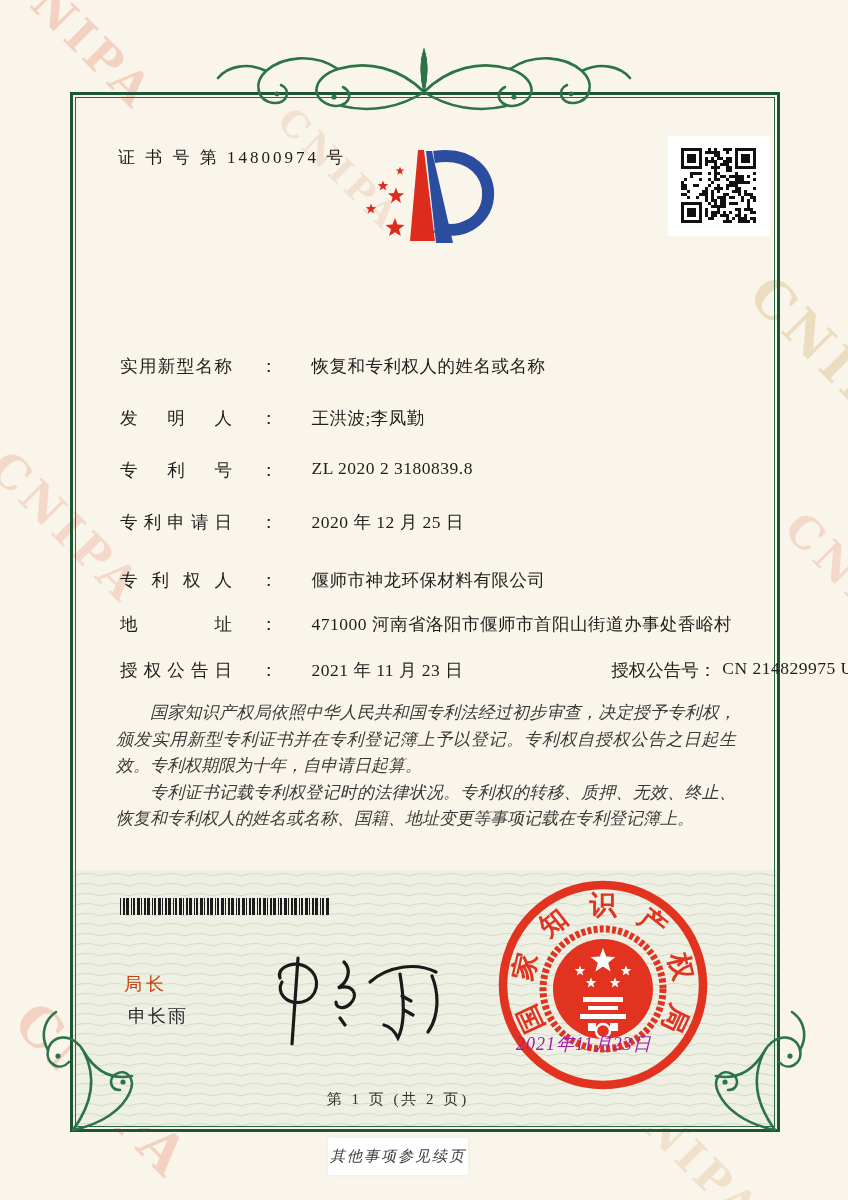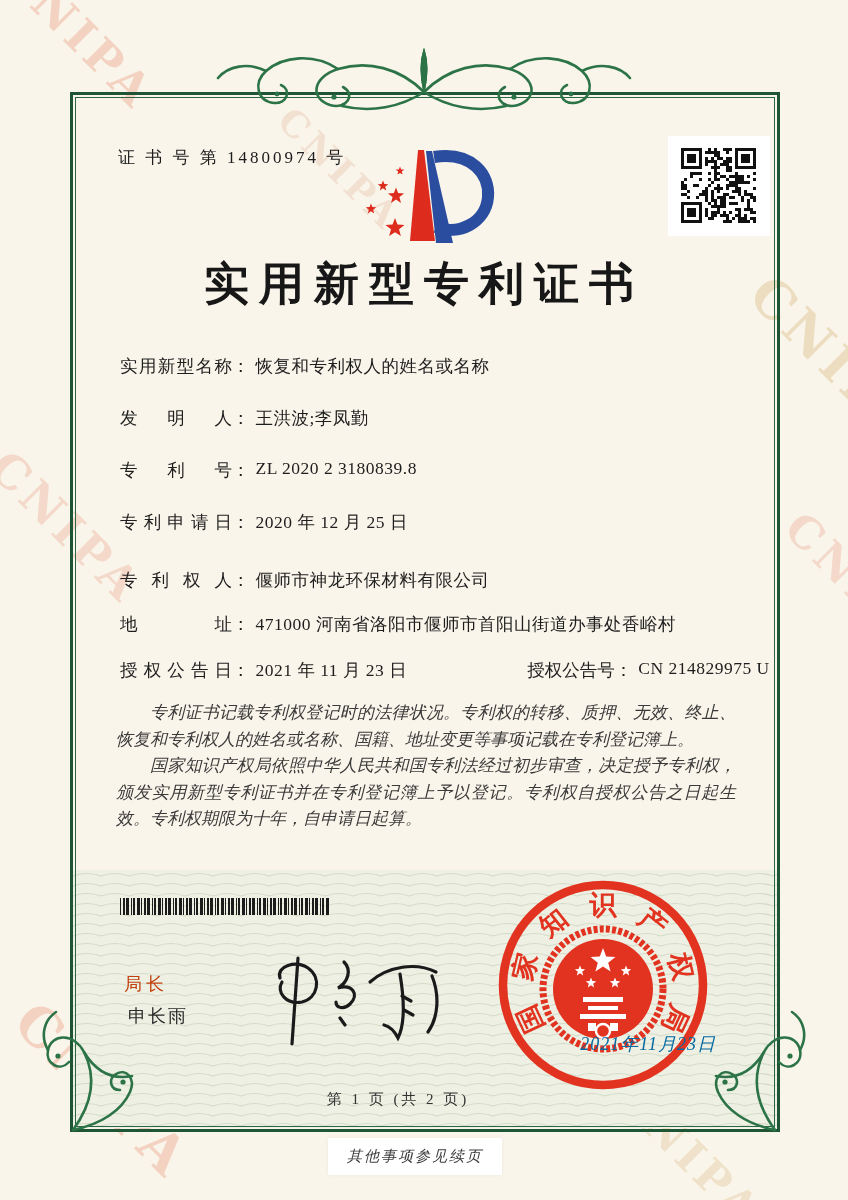--- a/index.html
+++ b/index.html
@@ -16,39 +16,39 @@
   .ornaments{position:absolute;left:0;top:0;z-index:2;pointer-events:none;}
   .waves{position:absolute;left:73px;top:870px;z-index:0;}
   
   .cert-no{position:absolute;left:118px;top:146px;font-size:17px;letter-spacing:3px;color:#1c1c1c;z-index:3;}
   .logo{position:absolute;left:350px;top:143px;z-index:3;}
   .qr-box{position:absolute;left:668px;top:136px;width:102px;height:100px;background:#fff;z-index:3;}
   .qr-box svg{position:absolute;left:13px;top:12px;}
   .title{position:absolute;left:0;top:254px;width:100%;text-align:center;margin:0;
          font-size:45px;font-weight:bold;letter-spacing:10px;color:#171717;z-index:3;}
   
-  .row{position:absolute;left:120px;display:flex;font-size:17.5px;color:#1e1e1e;z-index:3;white-space:nowrap;}
+  .row{position:absolute;left:120px;display:flex;font-size:17.5px;color:#1e1e1e;z-index:3;white-space:nowrap;gap:28px;}
   .row .lab{display:inline-block;width:112px;text-align:justify;text-align-last:justify;}
   .row .lab5{display:inline-block;}
   .row .val{margin-left:6px;letter-spacing:0.5px;}
   .pair2{margin-left:120px;display:flex;}
   
   .bodytext{position:absolute;left:116px;top:700px;width:620px;z-index:3;
             font-size:17px;line-height:26.5px;color:#3a3a3a;font-style:italic;text-align:justify;}
   .bodytext p{margin:0;text-indent:2em;}
   .barcode{position:absolute;left:120px;top:898px;z-index:3;}
   .sig-title{position:absolute;left:124px;top:972px;font-size:18px;color:#c2410c;z-index:3;letter-spacing:4px;}
   .sig-name{position:absolute;left:128px;top:1004px;font-size:18px;color:#2a2a2a;z-index:3;letter-spacing:2px;}
   .signature{position:absolute;left:252px;top:948px;z-index:5;}
   .seal{position:absolute;left:488px;top:873px;z-index:4;}
-  .seal-date{position:absolute;left:516px;top:1032px;width:200px;text-align:right;z-index:6;
-             font-size:18px;font-style:italic;color:#0369a1;letter-spacing:1px;}
+  .seal-date{position:absolute;left:516px;top:1032px;width:200px;text-align:left;z-index:6;
+             font-size:18px;font-style:italic;color:#a21caf;letter-spacing:1px;}
   .pageno{position:absolute;left:70px;top:1090px;width:656px;text-align:center;
           font-size:15px;letter-spacing:3px;color:#333;z-index:3;}
-  .note-box{position:absolute;left:328px;top:1138px;background:#ffffff;padding:9px 19px;
+  .note-box{position:absolute;left:328px;top:1138px;background:#ffffff;padding:9px 2px;
             font-size:15px;font-style:italic;color:#3c3c3c;letter-spacing:2px;z-index:3;
             box-shadow:0 0 4px rgba(0,0,0,0.05);}
 </style>
 </head>
 <body>
 
 <div class="page">
 
   <span class="wm" style="left:-18px;top:6px;font-size:46px;color:rgba(236,180,160,0.55);">CNIPA</span>
   <span class="wm" style="left:262px;top:148px;font-size:36px;color:rgba(226,186,160,0.35);">CNIPA</span>
@@ -333,21 +333,20 @@
         <rect x="6" y="6" width="9" height="9" fill="#111"></rect>
         <rect x="54" y="0" width="21" height="21" fill="#111"></rect>
         <rect x="57" y="3" width="15" height="15" fill="#fff"></rect>
         <rect x="60" y="6" width="9" height="9" fill="#111"></rect>
         <rect x="0" y="54" width="21" height="21" fill="#111"></rect>
         <rect x="3" y="57" width="15" height="15" fill="#fff"></rect>
         <rect x="6" y="60" width="9" height="9" fill="#111"></rect>
       </svg>
   </div>
 
-  <h1 class="title">实用新型专利证书</h1>
 
   <div class="row" style="top:354px">
     <span class="lab">实用新型名称</span>
       <span>：</span>
     <span class="val">恢复和专利权人的姓名或名称</span>
   </div>
   <div class="row" style="top:406px">
     <span class="lab">发明人</span>
       <span>：</span>
     <span class="val">王洪波;李凤勤</span>
@@ -377,22 +376,22 @@
       <span>：</span>
     <span class="val">2021 年 11 月 23 日</span>
     <span class="pair2">
       <span class="lab5">授权公告号</span>
         <span>：</span>
       <span class="val">CN 214829975 U</span>
     </span>
   </div>
 
   <div class="bodytext">
+    <p>国家知识产权局依照中华人民共和国专利法经过初步审查，决定授予专利权，颁发实用新型专利证书并在专利登记簿上予以登记。专利权自授权公告之日起生效。专利权期限为十年，自申请日起算。</p>
     <p>专利证书记载专利权登记时的法律状况。专利权的转移、质押、无效、终止、恢复和专利权人的姓名或名称、国籍、地址变更等事项记载在专利登记簿上。</p>
-    <p>国家知识产权局依照中华人民共和国专利法经过初步审查，决定授予专利权，颁发实用新型专利证书并在专利登记簿上予以登记。专利权自授权公告之日起生效。专利权期限为十年，自申请日起算。</p>
   </div>
 
   <svg class="barcode" id="barcode-svg" width="216" height="17">
       <rect x="0" y="0" width="1" height="17" fill="#1c1c1c"></rect>
       <rect x="3" y="0" width="2" height="17" fill="#1c1c1c"></rect>
       <rect x="6" y="0" width="3" height="17" fill="#1c1c1c"></rect>
       <rect x="11" y="0" width="1" height="17" fill="#1c1c1c"></rect>
       <rect x="13" y="0" width="2" height="17" fill="#1c1c1c"></rect>
       <rect x="17" y="0" width="3" height="17" fill="#1c1c1c"></rect>
       <rect x="21" y="0" width="1" height="17" fill="#1c1c1c"></rect>

